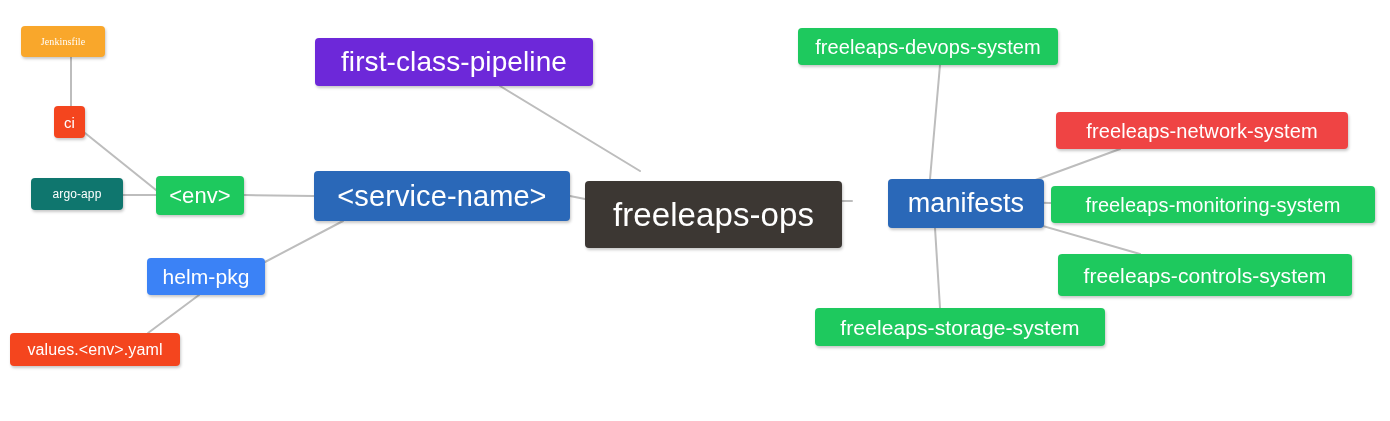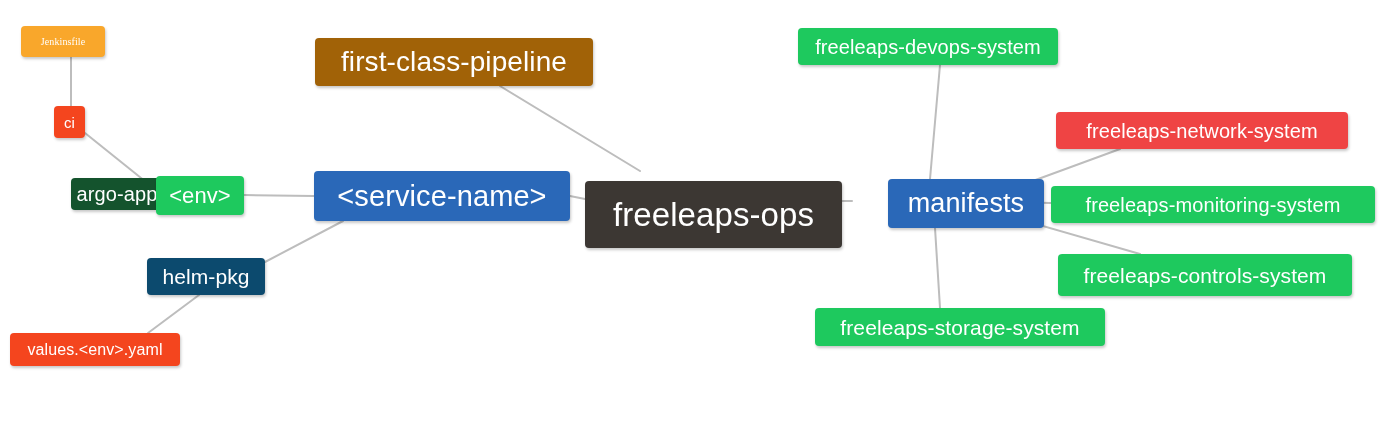--- a/index.html
+++ b/index.html
@@ -64,33 +64,33 @@
       <line x1="1008" y1="216" x2="1140" y2="254" stroke="#bdbdbd" stroke-width="2" stroke-linecap="round"></line>
       <line x1="935" y1="228" x2="940" y2="308" stroke="#bdbdbd" stroke-width="2" stroke-linecap="round"></line>
     </svg>
   <div id="nodes">
       <div class="node" style="left: 21px; top: 26px; width: 84px; height: 31px; background: rgb(249, 167, 43); font-size: 10px; font-family: Liberation Serif, serif;">
         <span class="node-label">Jenkinsfile</span>
       </div>
       <div class="node" style="left: 54px; top: 106px; width: 31px; height: 32px; background: rgb(244, 69, 30); font-size: 15px;">
         <span class="node-label">ci</span>
       </div>
-      <div class="node" style="left: 31px; top: 178px; width: 92px; height: 32px; background: #14532d; font-size: 20px; margin-left: 40px;">
+      <div class="node" style="left: 31px; top: 178px; width: 92px; height: 32px; background: #0f766e; font-size: 12px;">
         <span class="node-label">argo-app</span>
       </div>
       <div class="node" style="left: 156px; top: 176px; width: 88px; height: 39px; background: rgb(30, 201, 94); font-size: 22px;">
         <span class="node-label">&lt;env&gt;</span>
       </div>
-      <div class="node" style="left: 147px; top: 258px; width: 118px; height: 37px; background: #0c4a6e; font-size: 21px;">
+      <div class="node" style="left: 147px; top: 258px; width: 118px; height: 37px; background: #3b82f6; font-size: 21px;">
         <span class="node-label">helm-pkg</span>
       </div>
       <div class="node" style="left: 10px; top: 333px; width: 170px; height: 33px; background: rgb(244, 69, 30); font-size: 16px;">
         <span class="node-label">values.&lt;env&gt;.yaml</span>
       </div>
-      <div class="node" style="left: 315px; top: 38px; width: 278px; height: 48px; background: #a16207; font-size: 28px;">
+      <div class="node" style="left: 315px; top: 38px; width: 278px; height: 48px; background: #6d28d9; font-size: 28px;">
         <span class="node-label">first-class-pipeline</span>
       </div>
       <div class="node" style="left: 314px; top: 171px; width: 256px; height: 50px; background: rgb(42, 104, 184); font-size: 29px;">
         <span class="node-label">&lt;service-name&gt;</span>
       </div>
       <div class="node" style="left: 585px; top: 181px; width: 257px; height: 67px; background: rgb(60, 55, 51); font-size: 33px;">
         <span class="node-label">freeleaps-ops</span>
       </div>
       <div class="node" style="left: 888px; top: 179px; width: 156px; height: 49px; background: rgb(42, 104, 184); font-size: 27px;">
         <span class="node-label">manifests</span>

